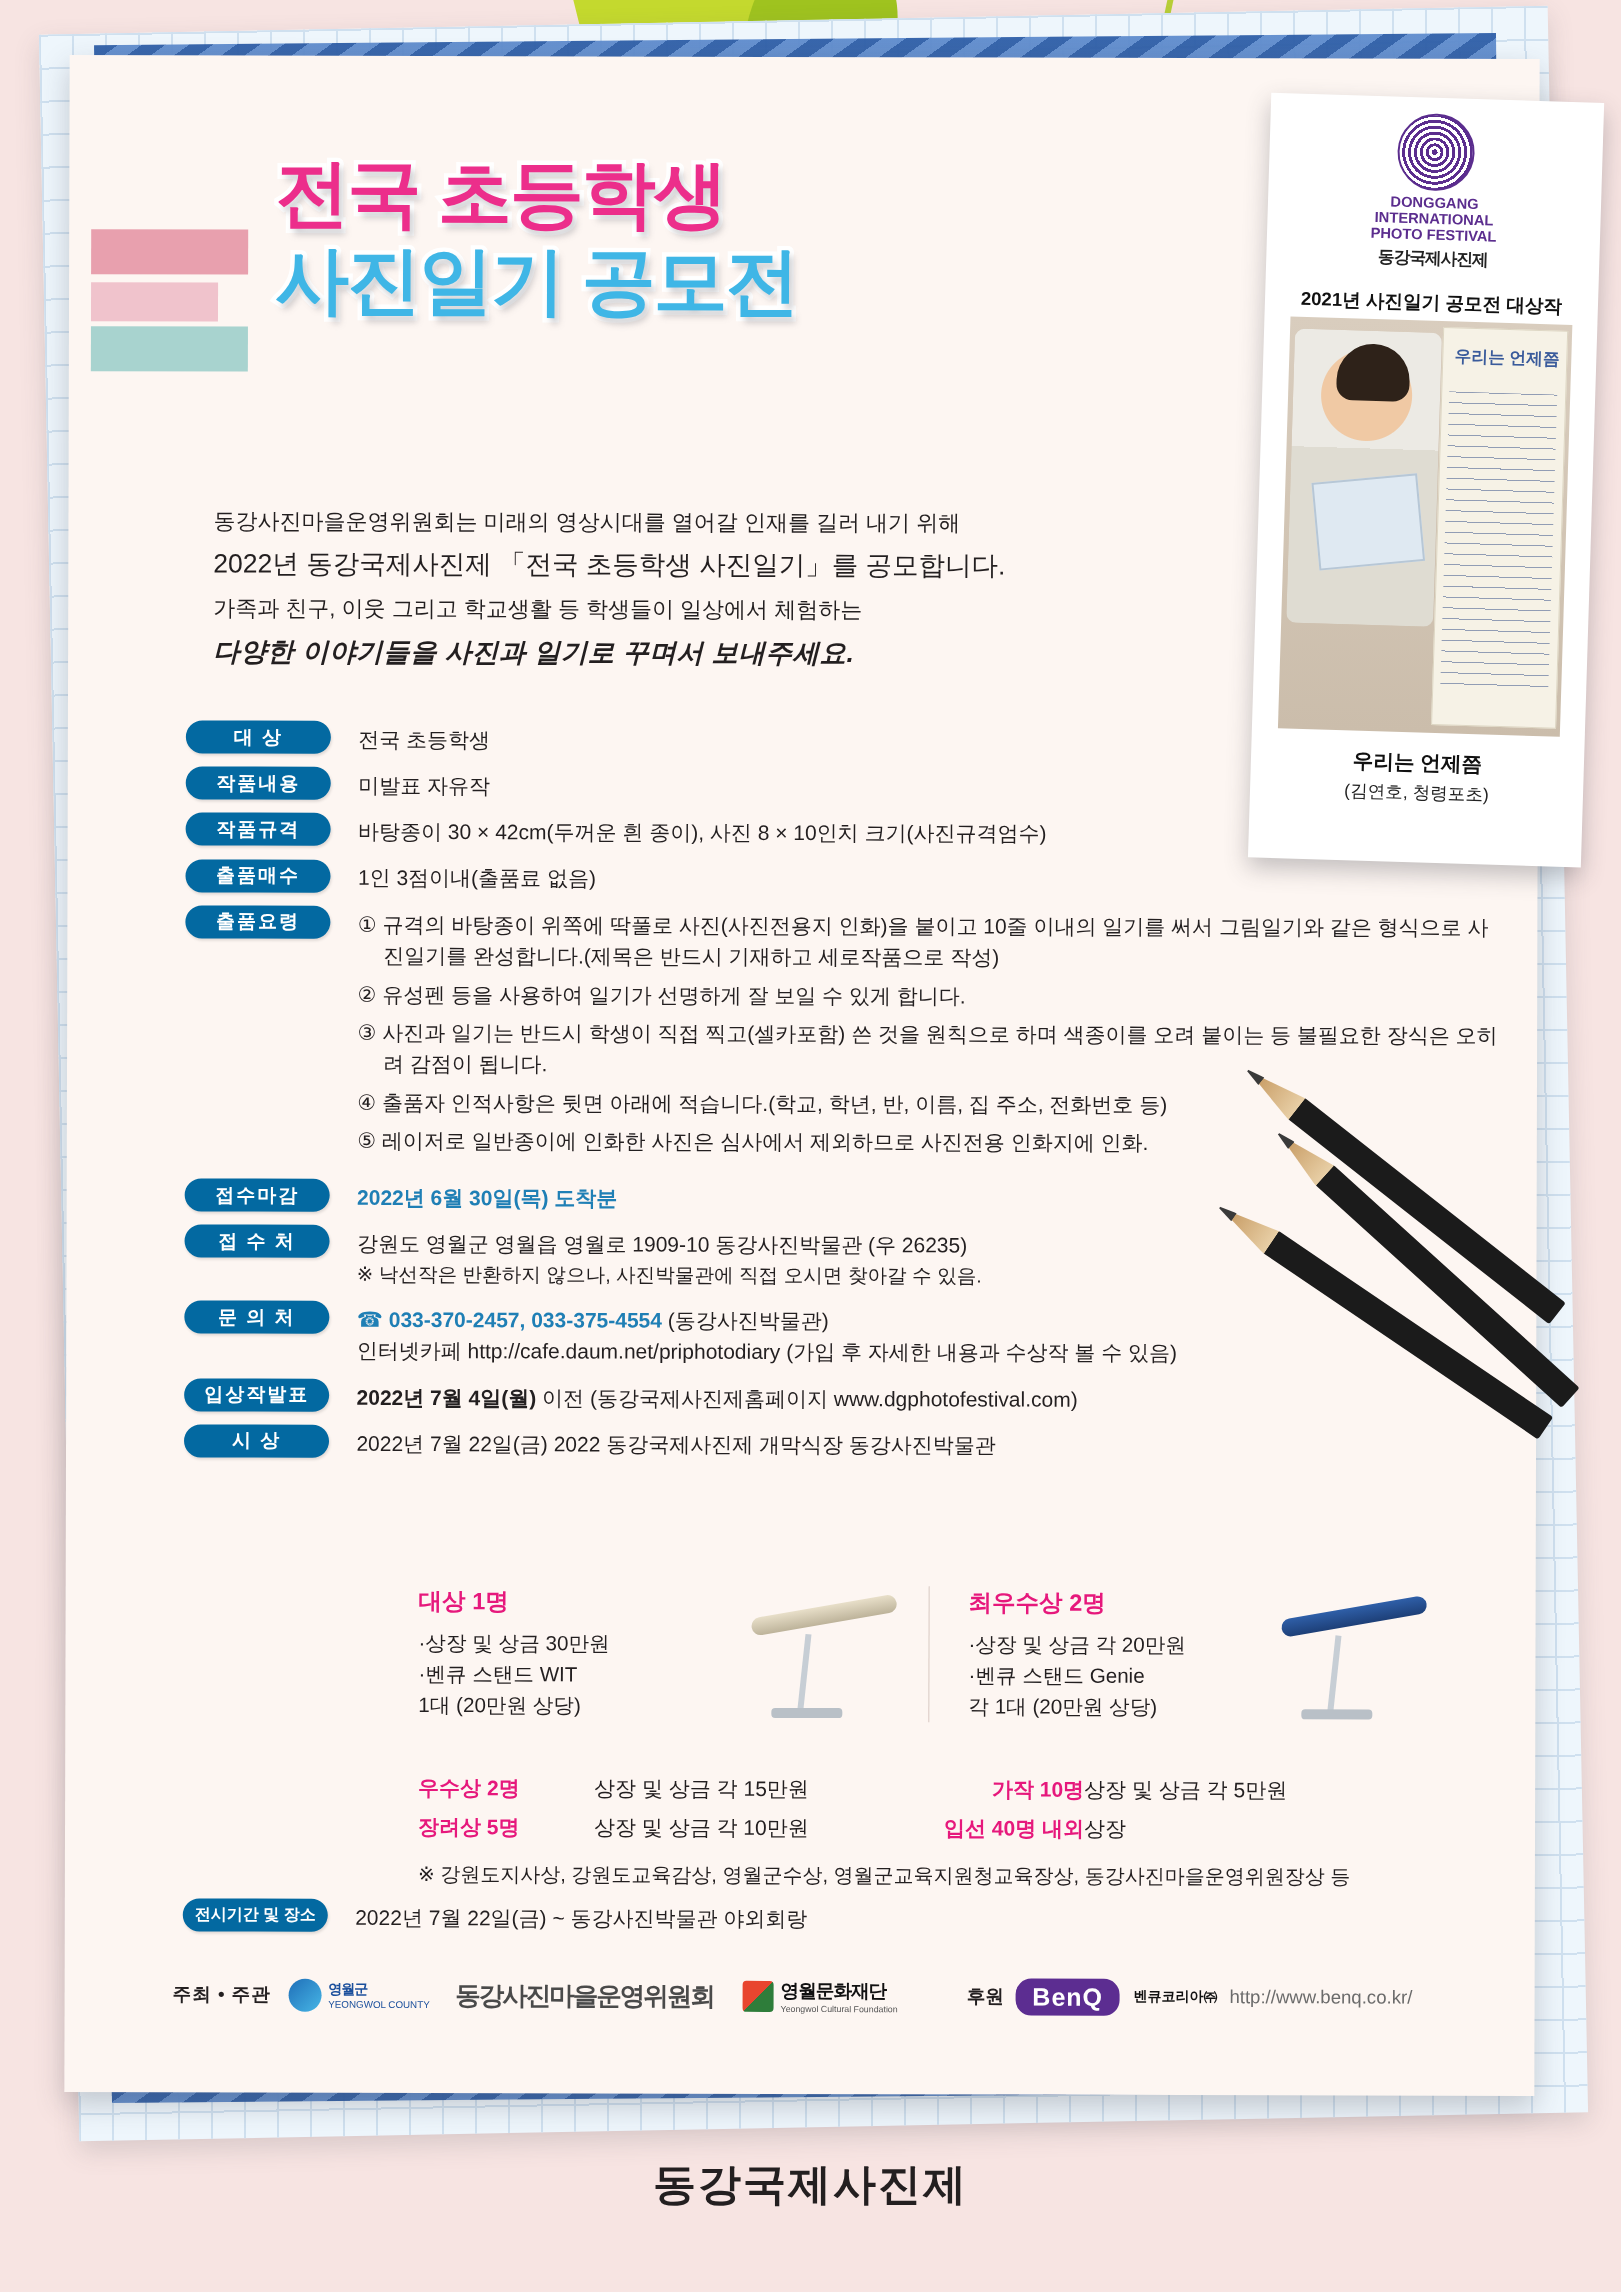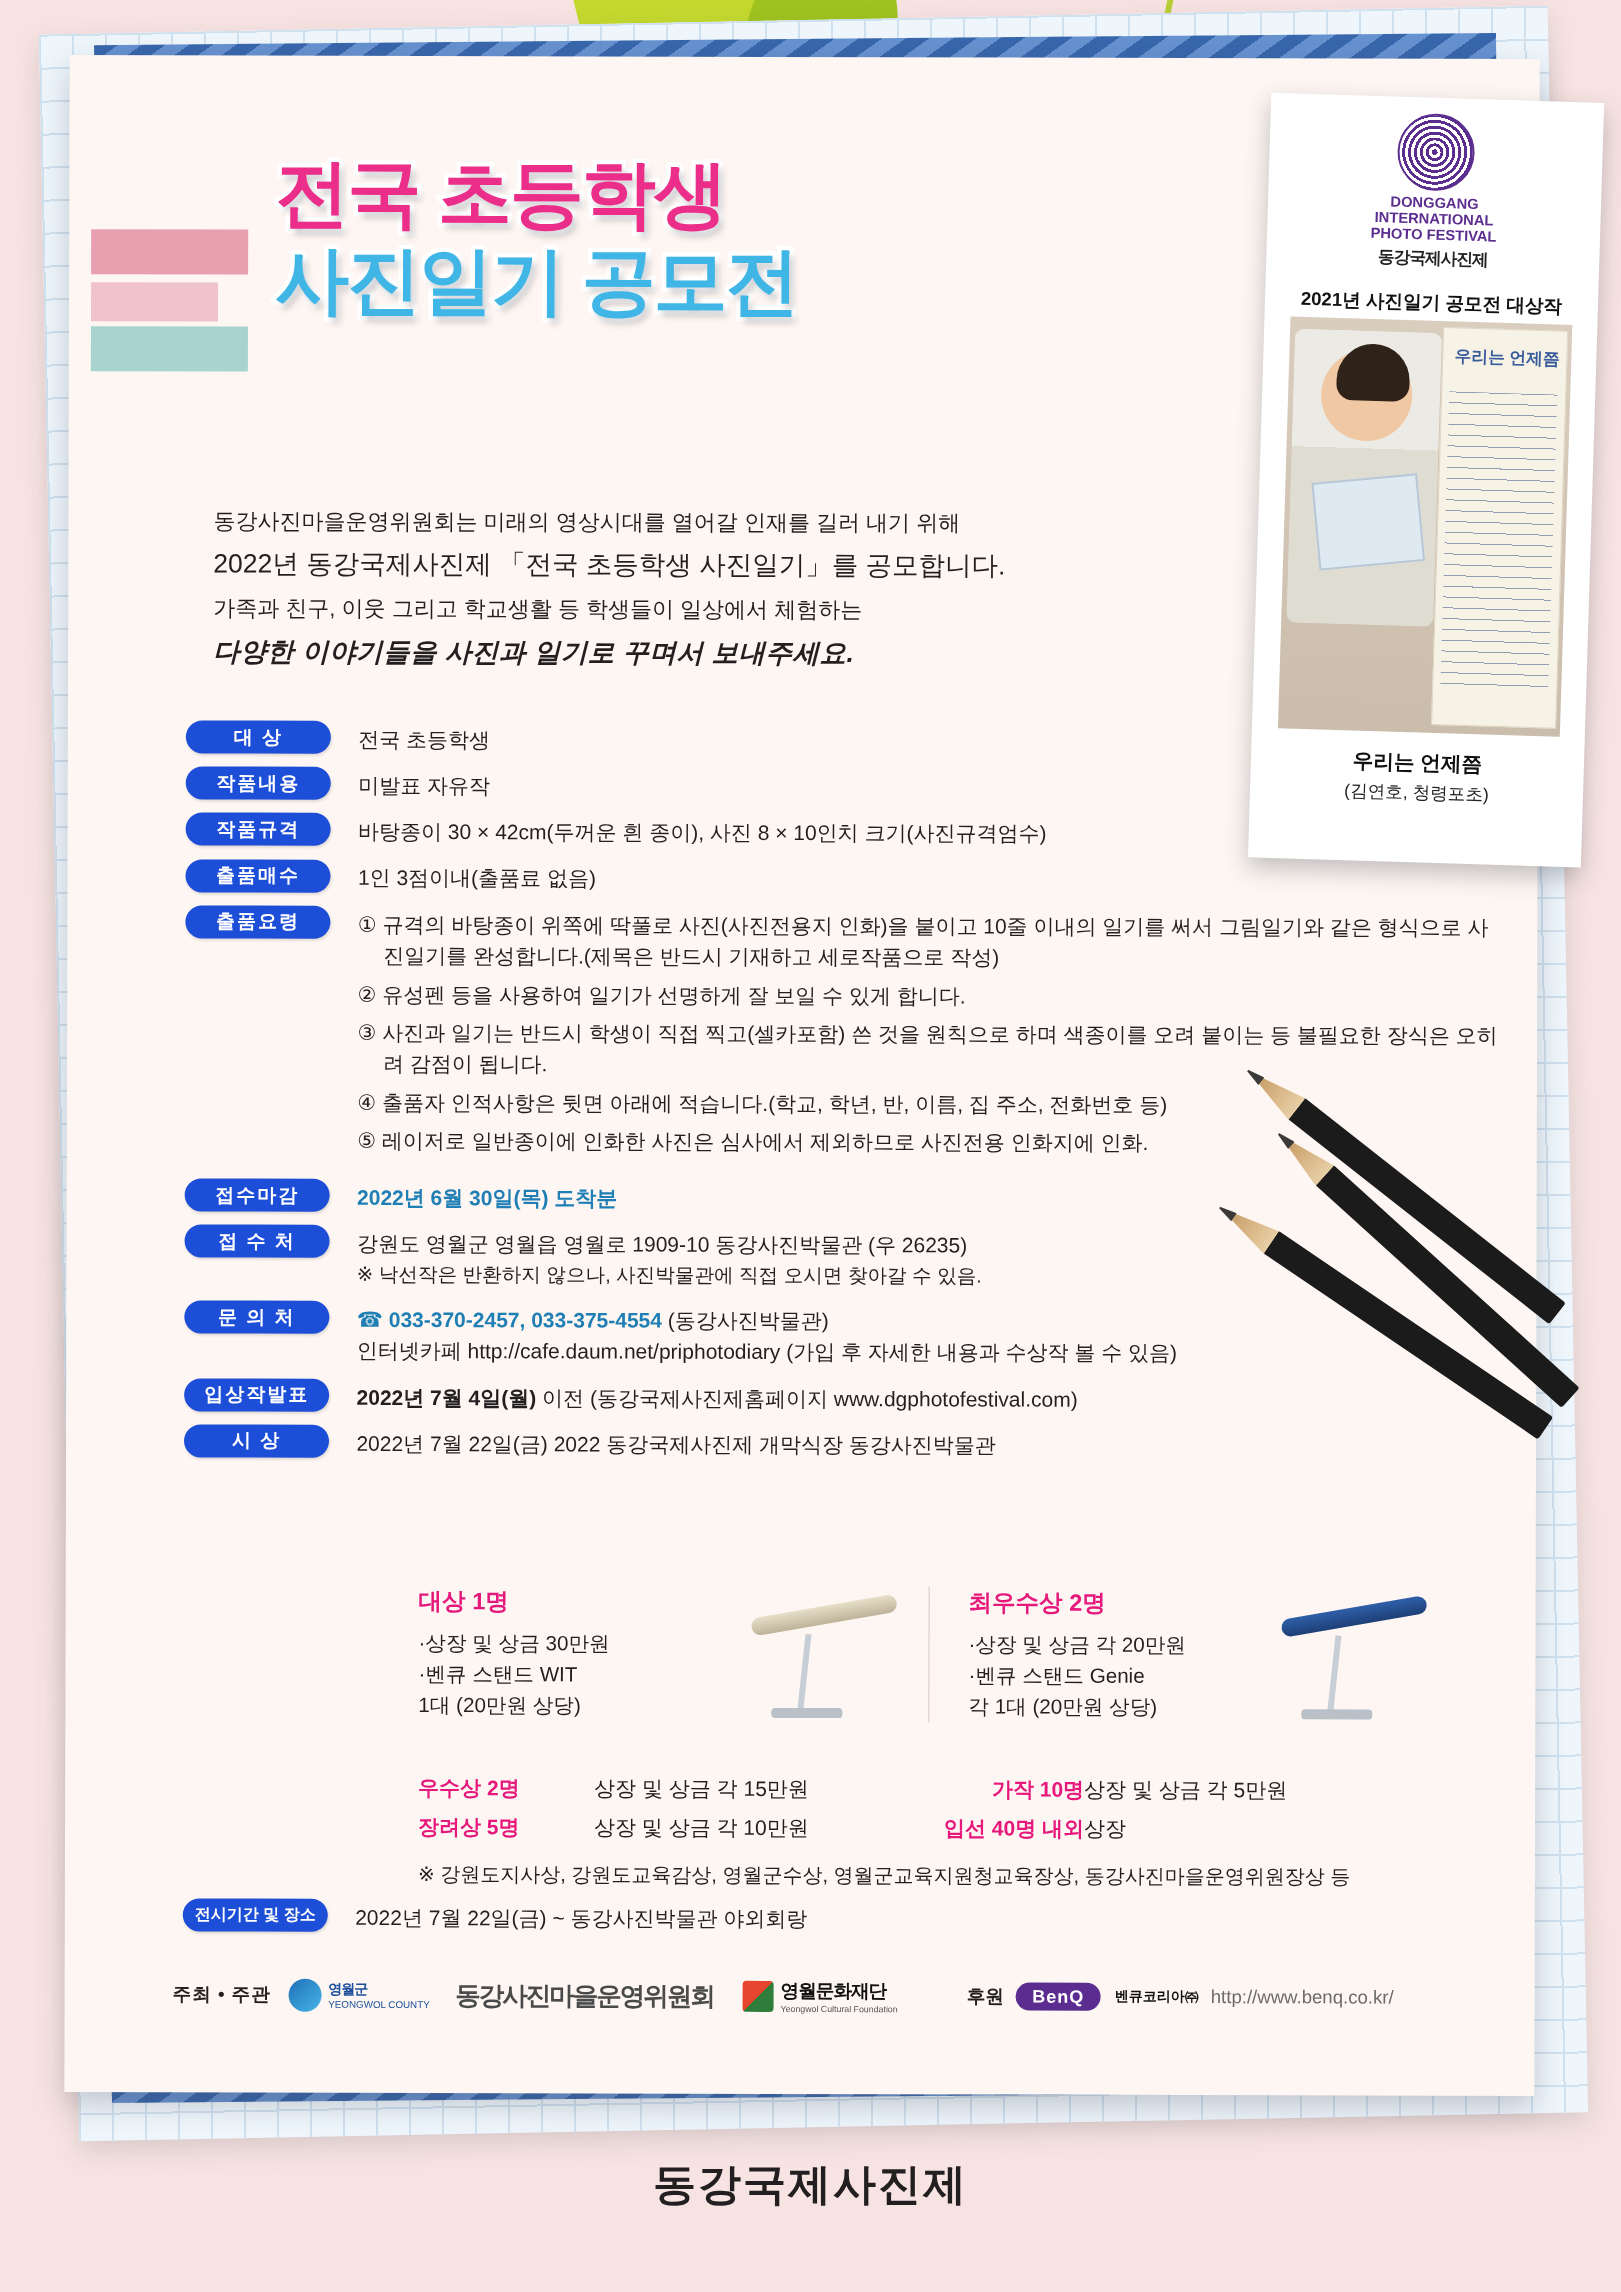--- a/index.html
+++ b/index.html
@@ -130,21 +130,21 @@
     clip-path:polygon(100% 0,100% 100%,0 58%,0 42%);
   }
   .p1{left:1237px;top:1039px;transform:rotate(38deg);}
   .p2{left:1266px;top:1106px;transform:rotate(42deg);}
   .p3{left:1211px;top:1172px;transform:rotate(34deg);}
 
   
   .rows{position:absolute;left:118px;top:665px;width:1313px;}
   .row{display:flex;align-items:flex-start;margin-bottom:11.8px;}
   .label{
-    flex:0 0 145px;height:33px;border-radius:17.6px;background:#1d4ed8;color:#fff;
+    flex:0 0 145px;height:33px;border-radius:17.6px;background:#0369a1;color:#fff;
     font-size:19px;font-weight:bold;display:flex;align-items:center;justify-content:center;
     letter-spacing:2px;margin-right:27.4px;box-shadow:1px 2px 2.9px rgba(0,0,0,.12);
   }
   .val{font-size:21px;color:#231f20;line-height:1.5;padding-top:2.9px;}
   .val .b{font-weight:bold;}
   .val .teal{color:#1f7fb5;font-weight:bold;}
   .guide li{list-style:none;margin:0 0 6.9px 0;text-indent:-25.5px;padding-left:25.5px;}
   .guide{margin:0;padding:0;}
   .note{font-size:19.6px;}
 
@@ -178,21 +178,21 @@
   .yw-text .a{font-size:14px;font-weight:bold;color:#1b4f9c;letter-spacing:-1px;}
   .yw-text .b{font-size:9.8px;color:#1b4f9c;letter-spacing:0px;}
   .f-committee{font-size:25.5px;font-weight:bold;color:#4a4a4a;letter-spacing:-2px;margin-right:29px;}
   .f-cult{display:flex;align-items:center;margin-right:69px;}
   .cult-mark{width:31px;height:31px;background:
       linear-gradient(135deg,#e8452f 50%,#2e7d3a 50%);margin-right:6.9px;border-radius:3.9px;}
   .cult-text .a{font-size:18.6px;font-weight:bold;color:#111;letter-spacing:-1px;}
   .cult-text .b{font-size:8.8px;color:#555;}
   .f-sponsor-label{font-size:18.6px;font-weight:bold;color:#231f20;margin-right:11.8px;}
   .benq{
-    background:#5c2d91;color:#fff;font-size:18px;font-weight:bold;border-radius:15.7px;
+    background:#5c2d91;color:#fff;font-size:25px;font-weight:bold;border-radius:15.7px;
     padding:3.9px 16.7px;margin-right:13.7px;letter-spacing:1px;
   }
   .benq-kr{font-size:14px;font-weight:bold;color:#111;margin-right:12px;}
   .benq-url{font-size:18.6px;color:#6b6b6b;}
 
   
   .bottom-brand{
     position:absolute;left:0;top:2156px;width:100%;text-align:center;
     font-size:43px;font-weight:bold;color:#231f20;letter-spacing:2px;
   }

